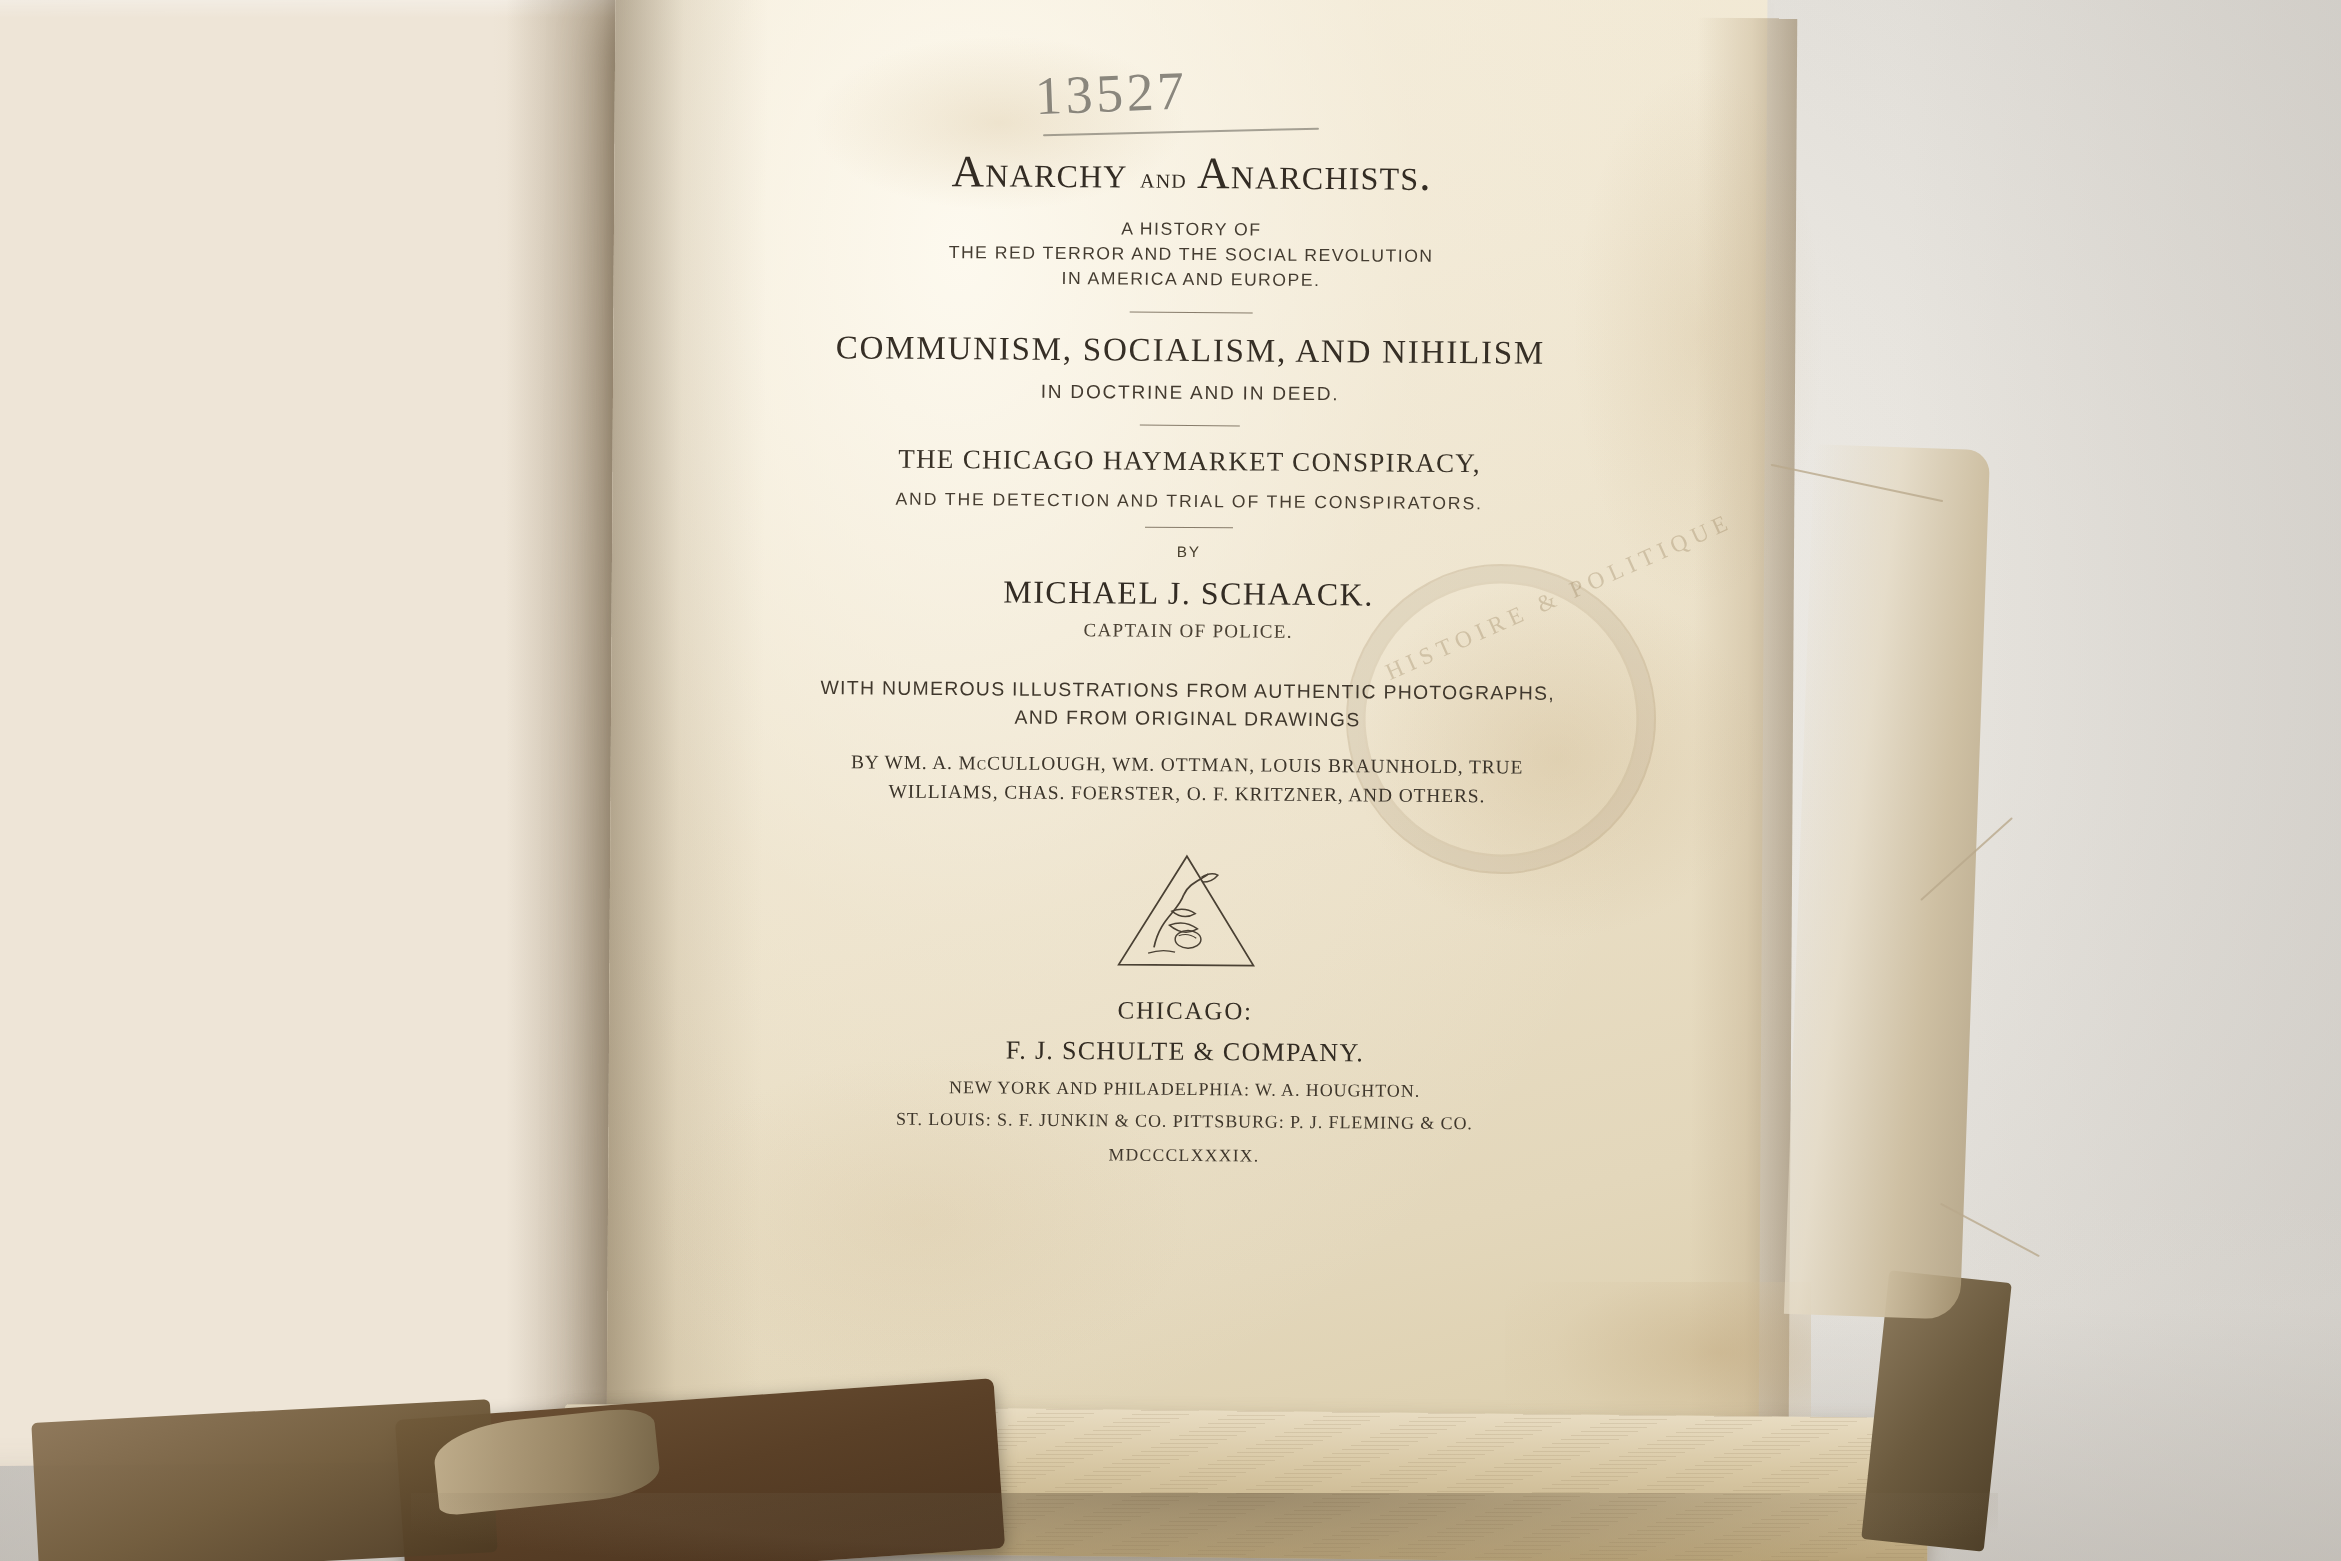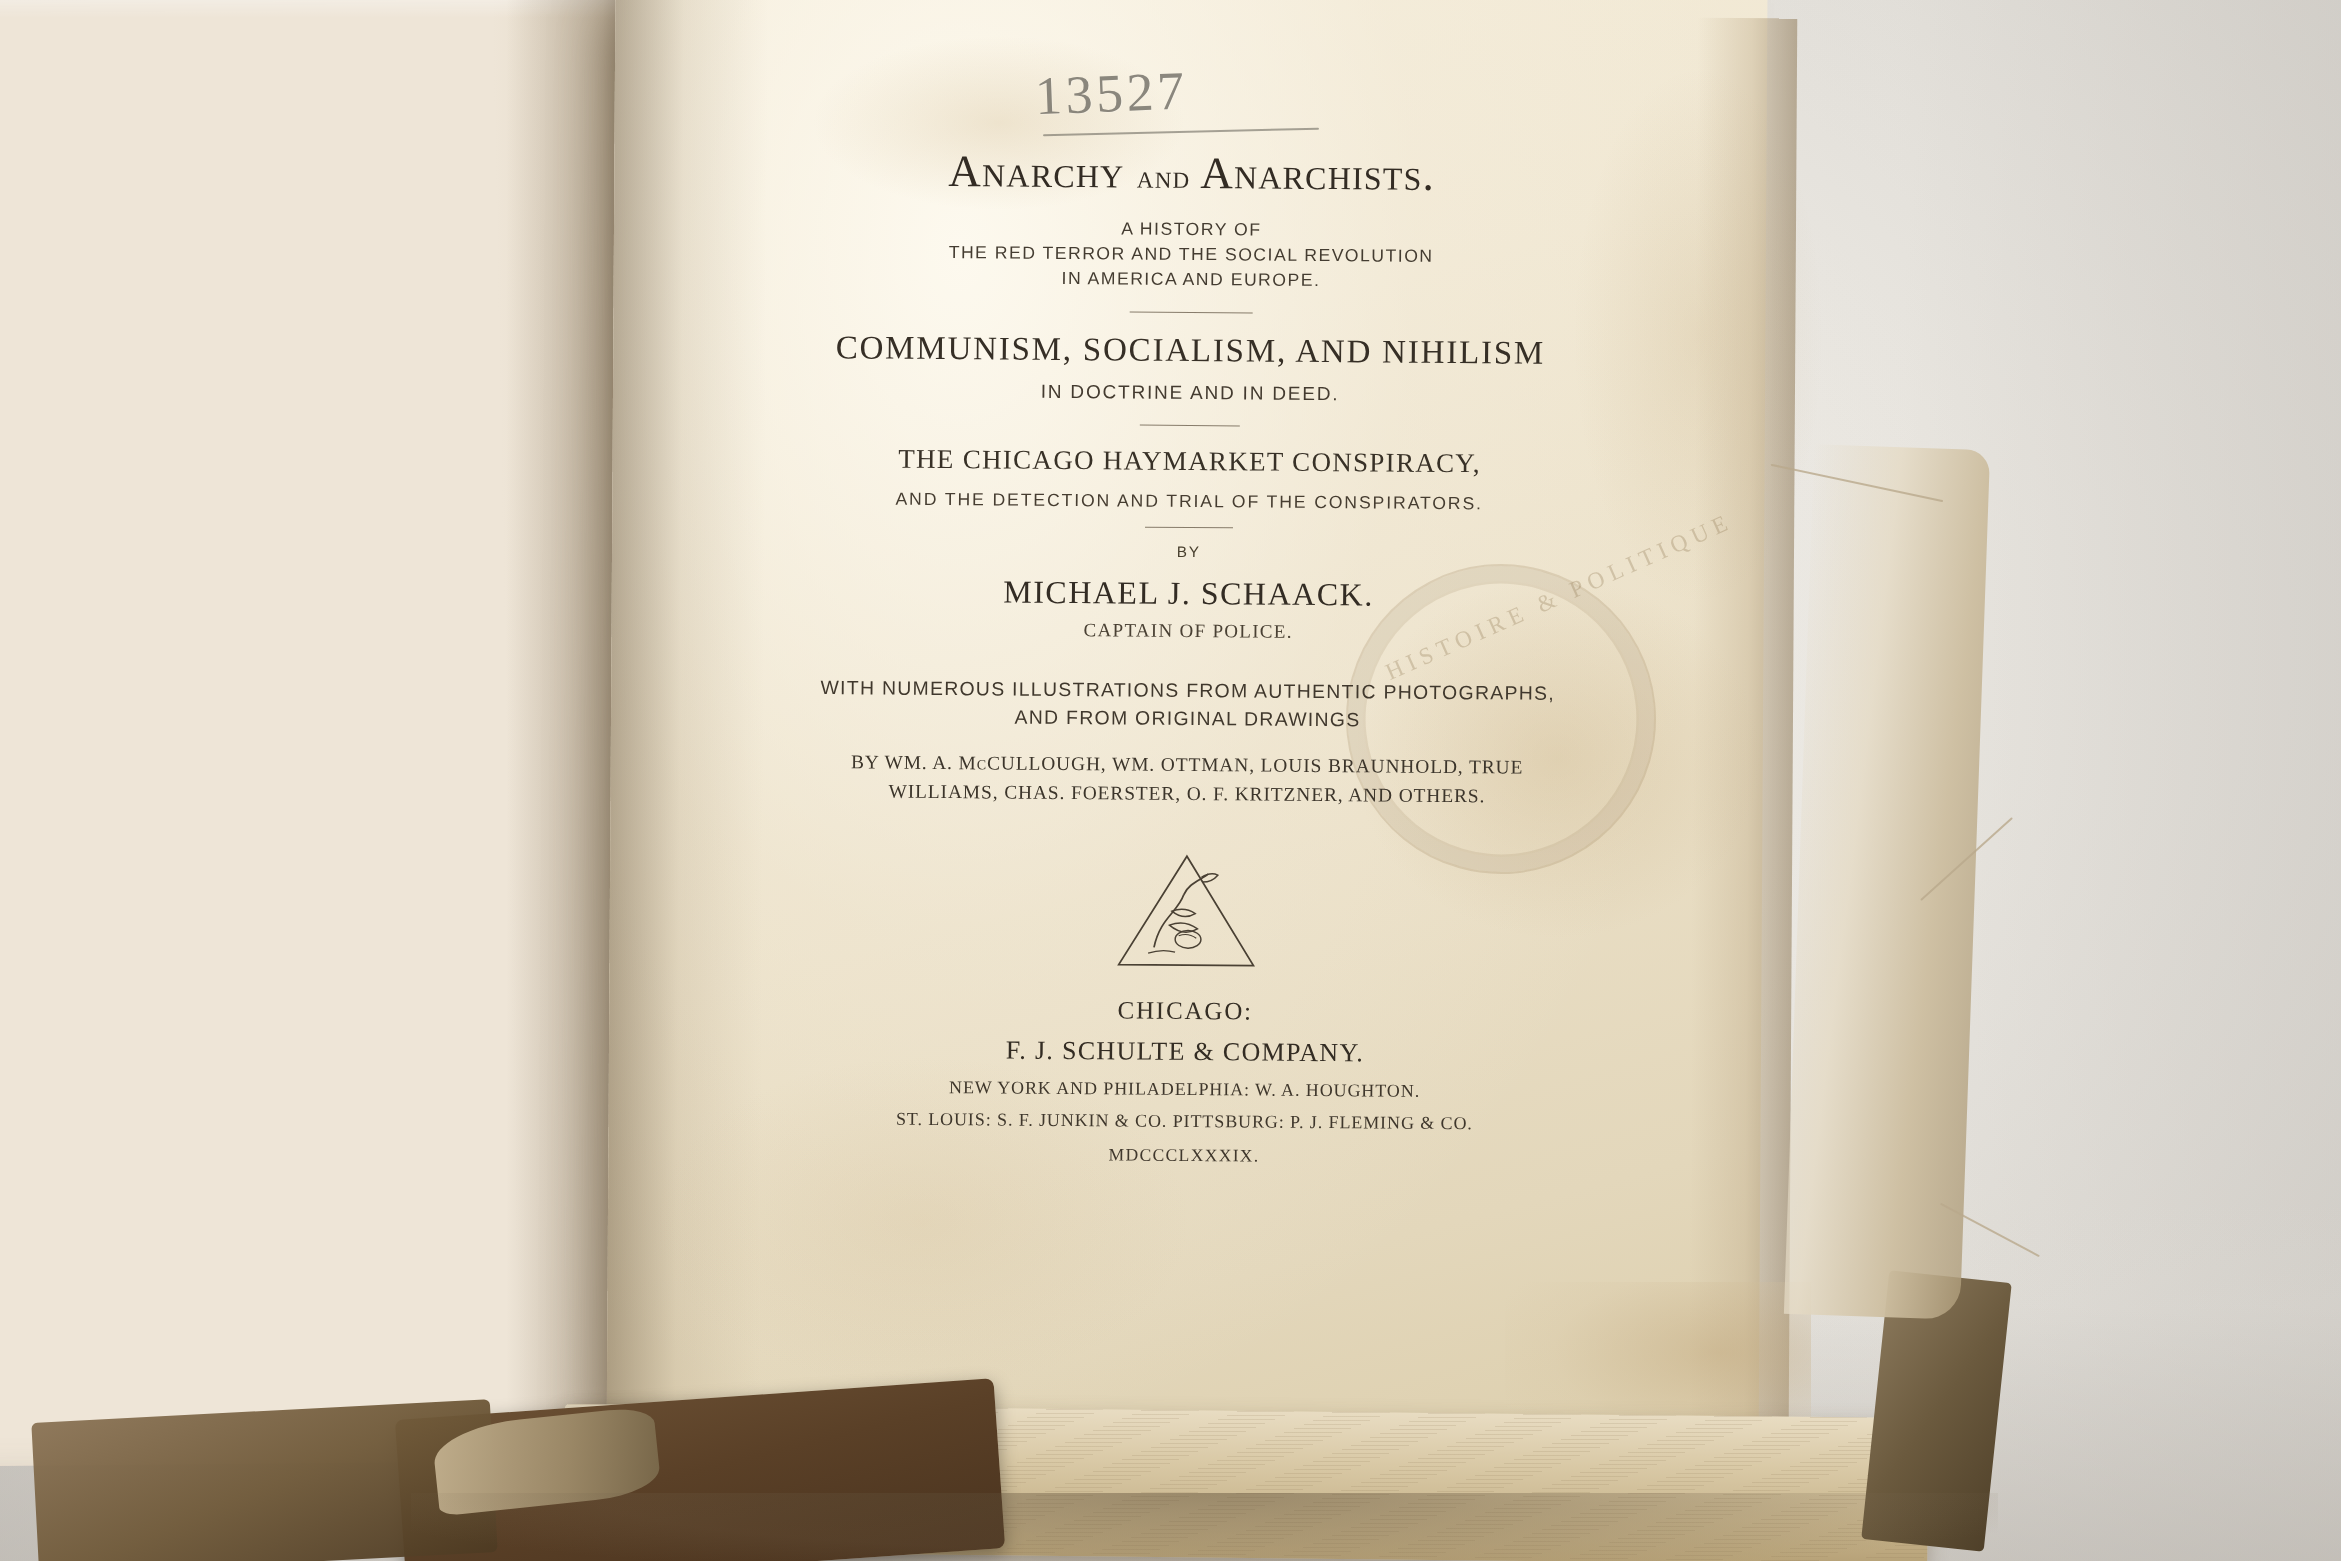--- a/index.html
+++ b/index.html
@@ -254,21 +254,21 @@
   .tp-line { margin: 0; }
 
   .main-title {
     font-size: 45px;
     letter-spacing: 1.2px;
     font-variant: small-caps;
     color: #332c24;
     margin-bottom: 17.6px;
     font-family: "Liberation Serif", serif;
   }
-  .main-title .small { font-size: 33px; }
+  .main-title .small { font-size: 29px; }
 
   .sub-a {
     font-family: "Liberation Sans", sans-serif;
     font-size: 17.6px;
     letter-spacing: 1.5px;
     line-height: 1.42;
     color: #443c31;
     font-variant: small-caps;
   }
 

